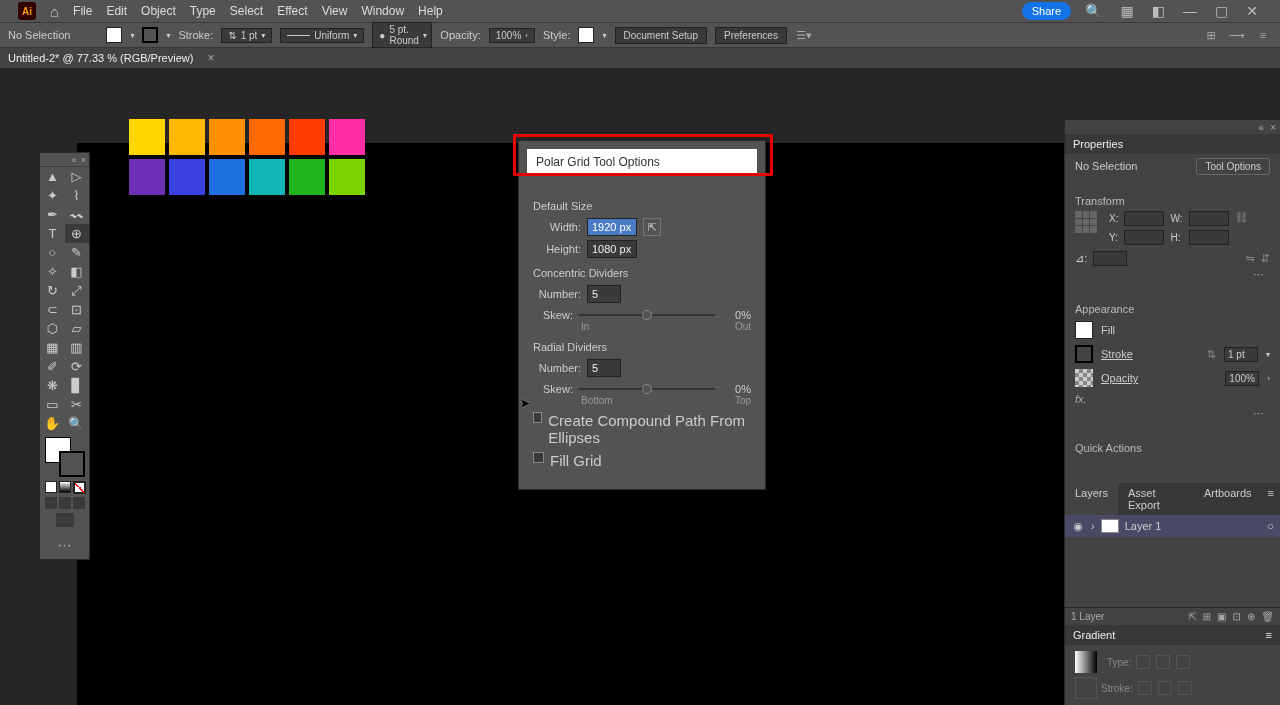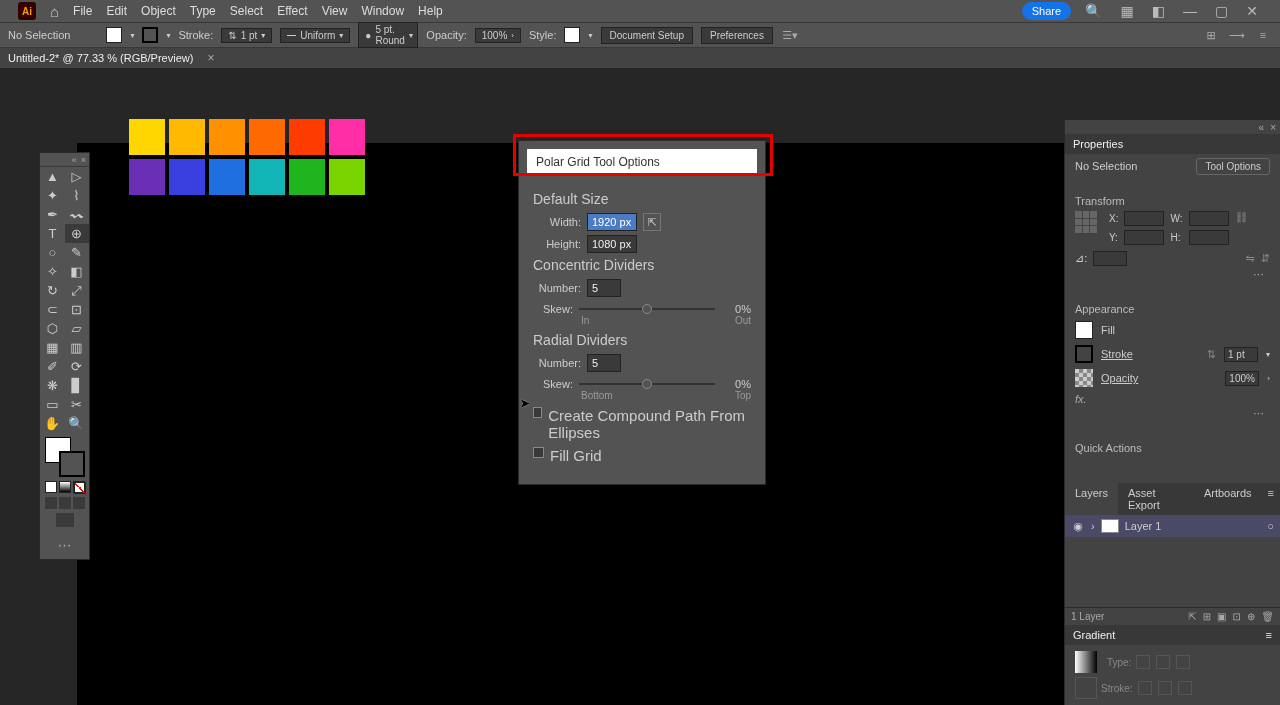--- a/index.html
+++ b/index.html
@@ -48,21 +48,21 @@
 .color-modes div { width: 12px; height: 12px; border:1px solid #222; }
 .screen-modes { display:flex; gap:2px; margin-bottom:4px; }
 .screen-modes div { width:12px; height:12px; background:#3a3a3a; }
 .edit-toolbar { color:#aaa; font-size:14px; padding:6px 0; }
 
 
 .dialog-hl { position: absolute; left: 513px; top: 134px; width: 260px; height: 42px; border: 3px solid #e60000; z-index: 5; }
 .dialog { position: absolute; left: 518px; top: 140px; width: 248px; background: #535353; border: 1px solid #2a2a2a; box-shadow: 4px 4px 10px rgba(0,0,0,.5); z-index: 4; }
 .dialog-title { background: #fff; color: #333; padding: 6px 9px; font-size: 12px; margin: 8px; }
 .dialog-body { padding: 8px 14px 14px; }
-.fieldset-label { font-size: 14px; color: #ccc; margin: 0 0 6px; }
+.fieldset-label { font-size: 11px; color: #ccc; margin: 9px 0 6px; }
 .field-row { display: flex; align-items: center; gap: 6px; margin: 4px 0; font-size: 11px; }
 .field-row label { width: 48px; text-align: right; color: #ccc; }
 .num-input { background: #3a3a3a; border: 1px solid #222; color: #eee; padding: 2px 4px; width: 50px; font-size: 11px; }
 .num-input.sel-hl { background: #4a7bc4; color:#fff; }
 .link-icn { width:18px; height:18px; border:1px solid #777; display:flex; align-items:center; justify-content:center; font-size:11px; color:#ccc; }
 .slider-row { display:flex; align-items:center; gap:6px; margin:6px 0 0; font-size:11px; }
 .slider-row label { width:40px; text-align:right; }
 .slider-track { flex:1; height:2px; background:#333; position:relative; }
 .slider-thumb { position:absolute; left:50%; top:50%; width:10px; height:10px; border:1px solid #888; border-radius:50%; background:#535353; transform:translate(-50%,-50%); }
 .slider-val { width:30px; text-align:right; }
@@ -136,21 +136,21 @@
   <div class="swatch" style="background:#fff"></div>
   <span style="font-size:8px">▾</span>
   <div class="swatch" style="background:#535353;border:2px solid #000"></div>
   <span style="font-size:8px">▾</span>
   <span>Stroke:</span>
   <div class="sel">
       <span>⇅</span>
       <span>1 pt</span>
       <span style="font-size:8px">▾</span>
     </div>
-  <div class="sel" style="width:70px">
+  <div class="sel" style="width:84px">
       <span style="border-top:1px solid #ccc;width:30px;height:0"></span>
       <span>Uniform</span>
       <span style="font-size:8px">▾</span>
     </div>
   <div class="sel" style="width:60px">
       <span>●</span>
       <span>5 pt. Round</span>
       <span style="font-size:8px">▾</span>
     </div>
   <span>Opacity:</span>

